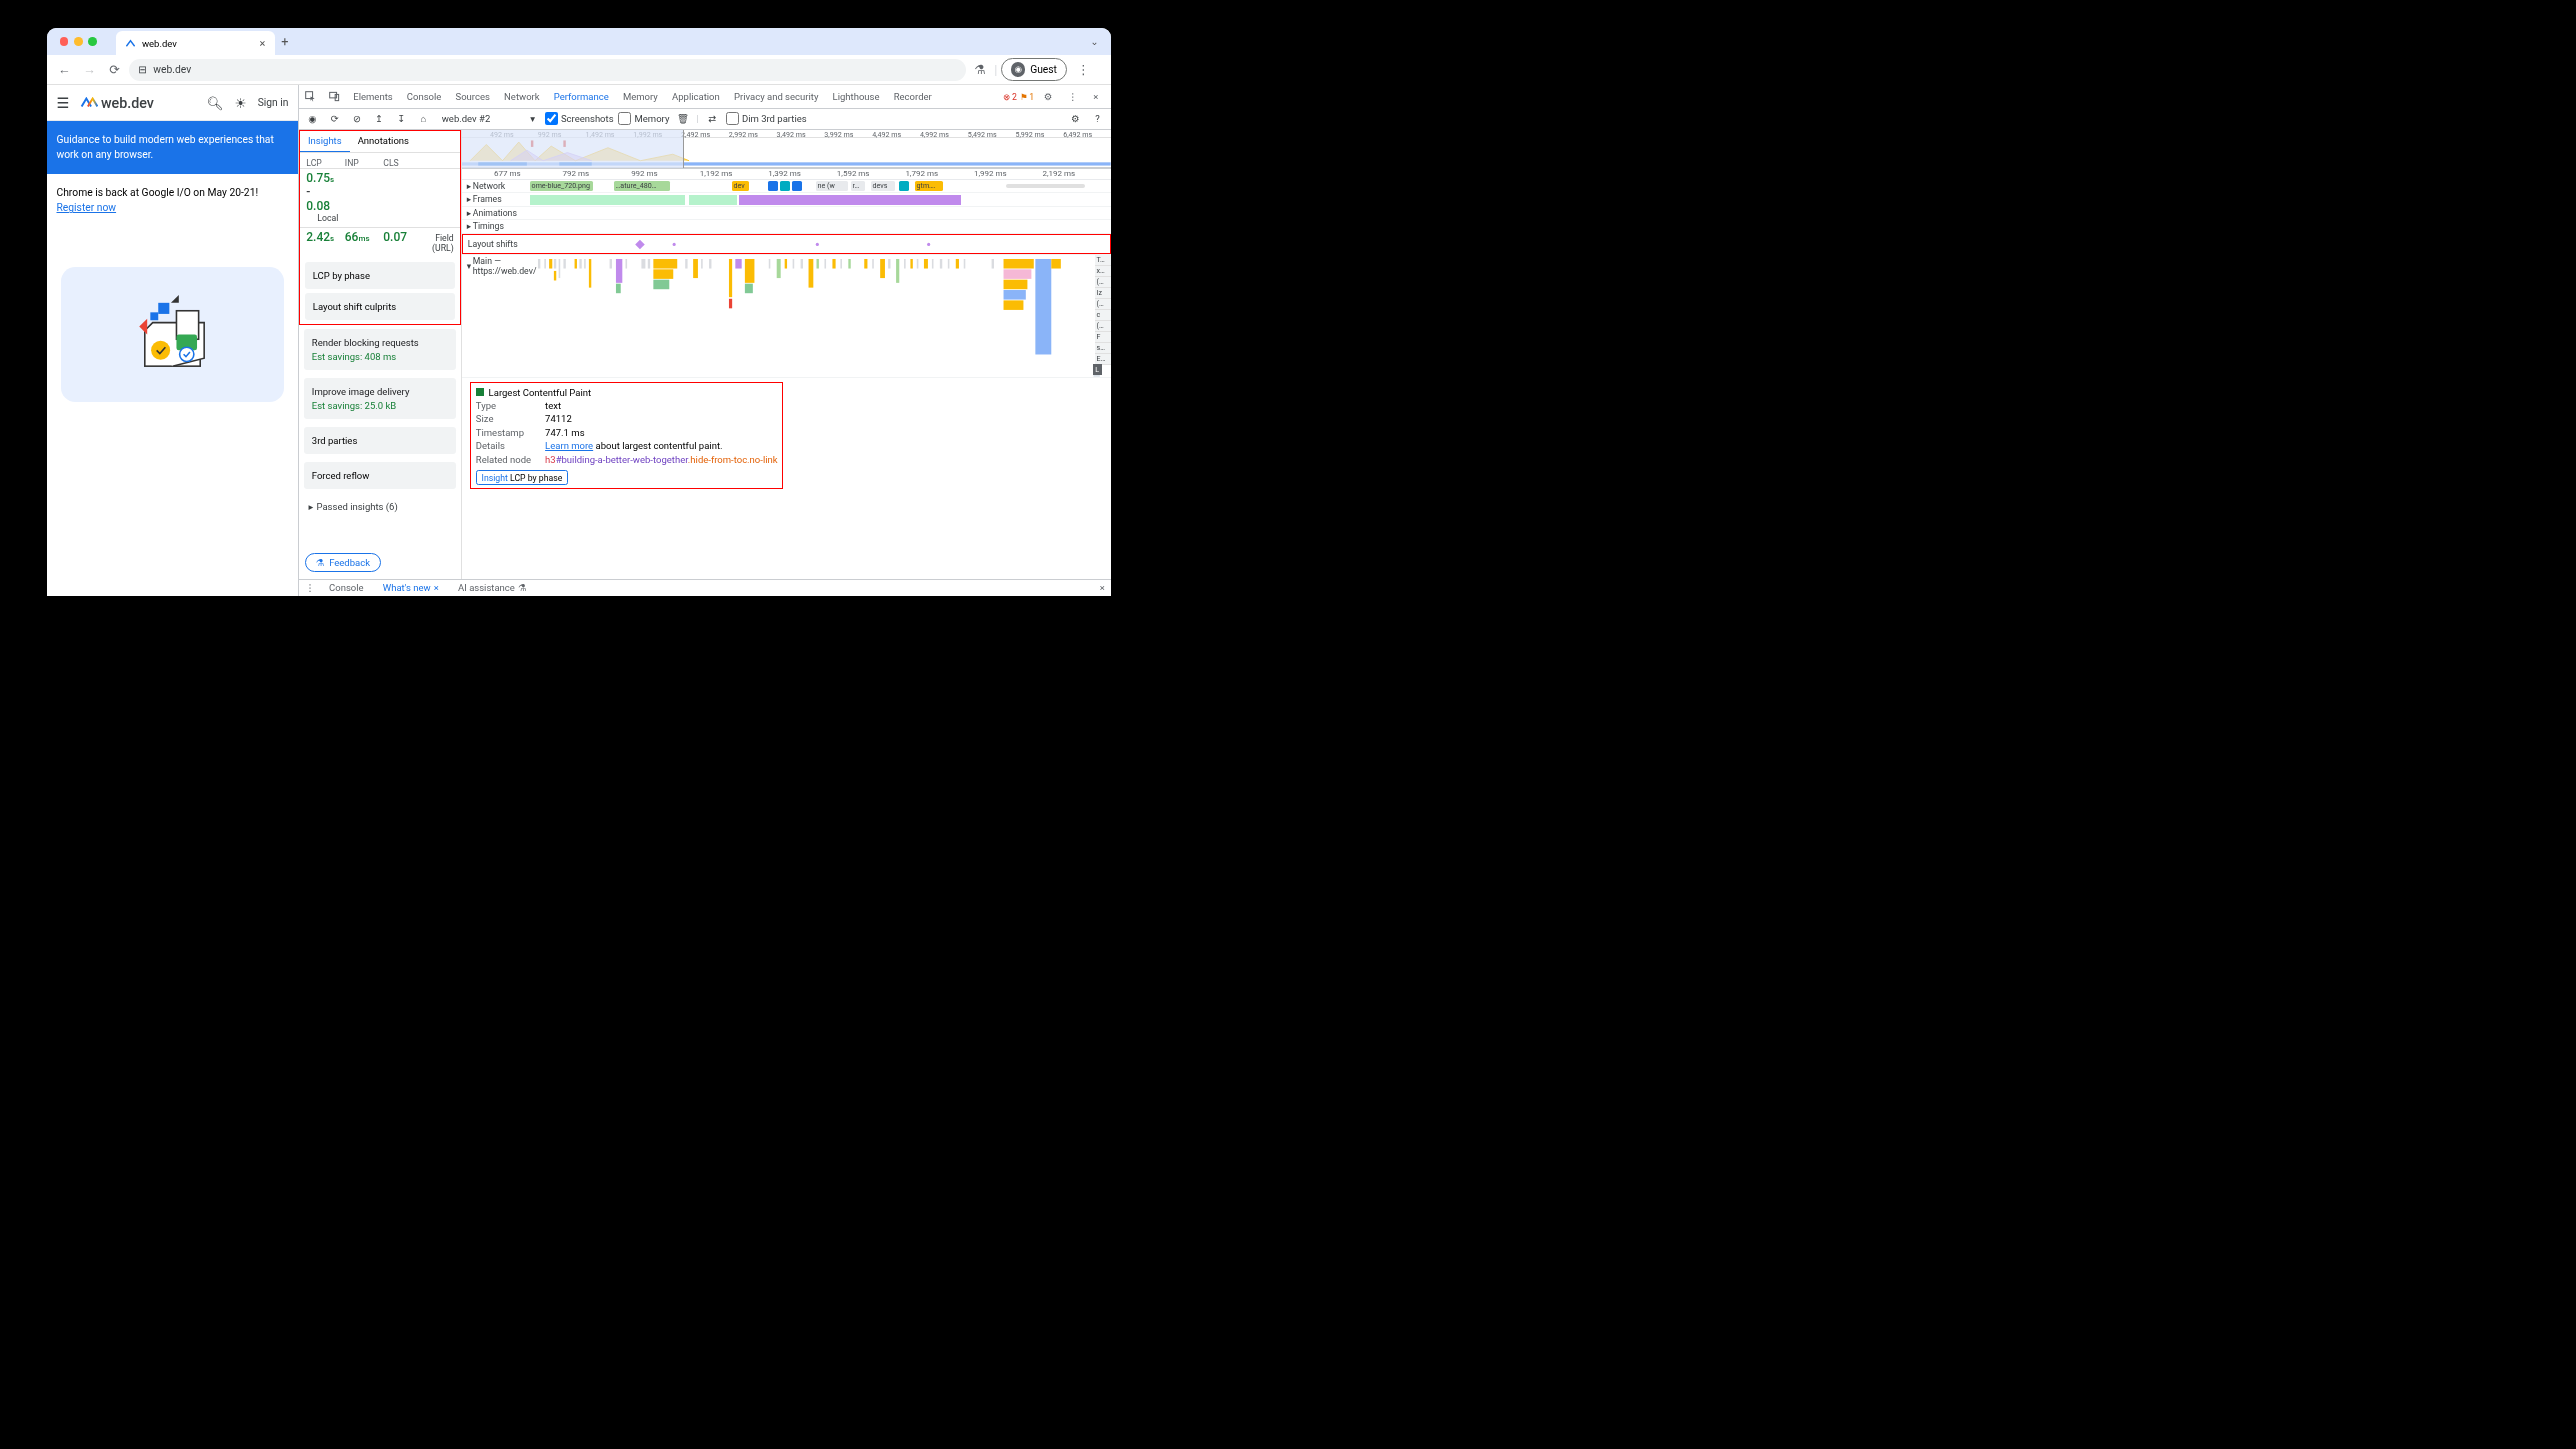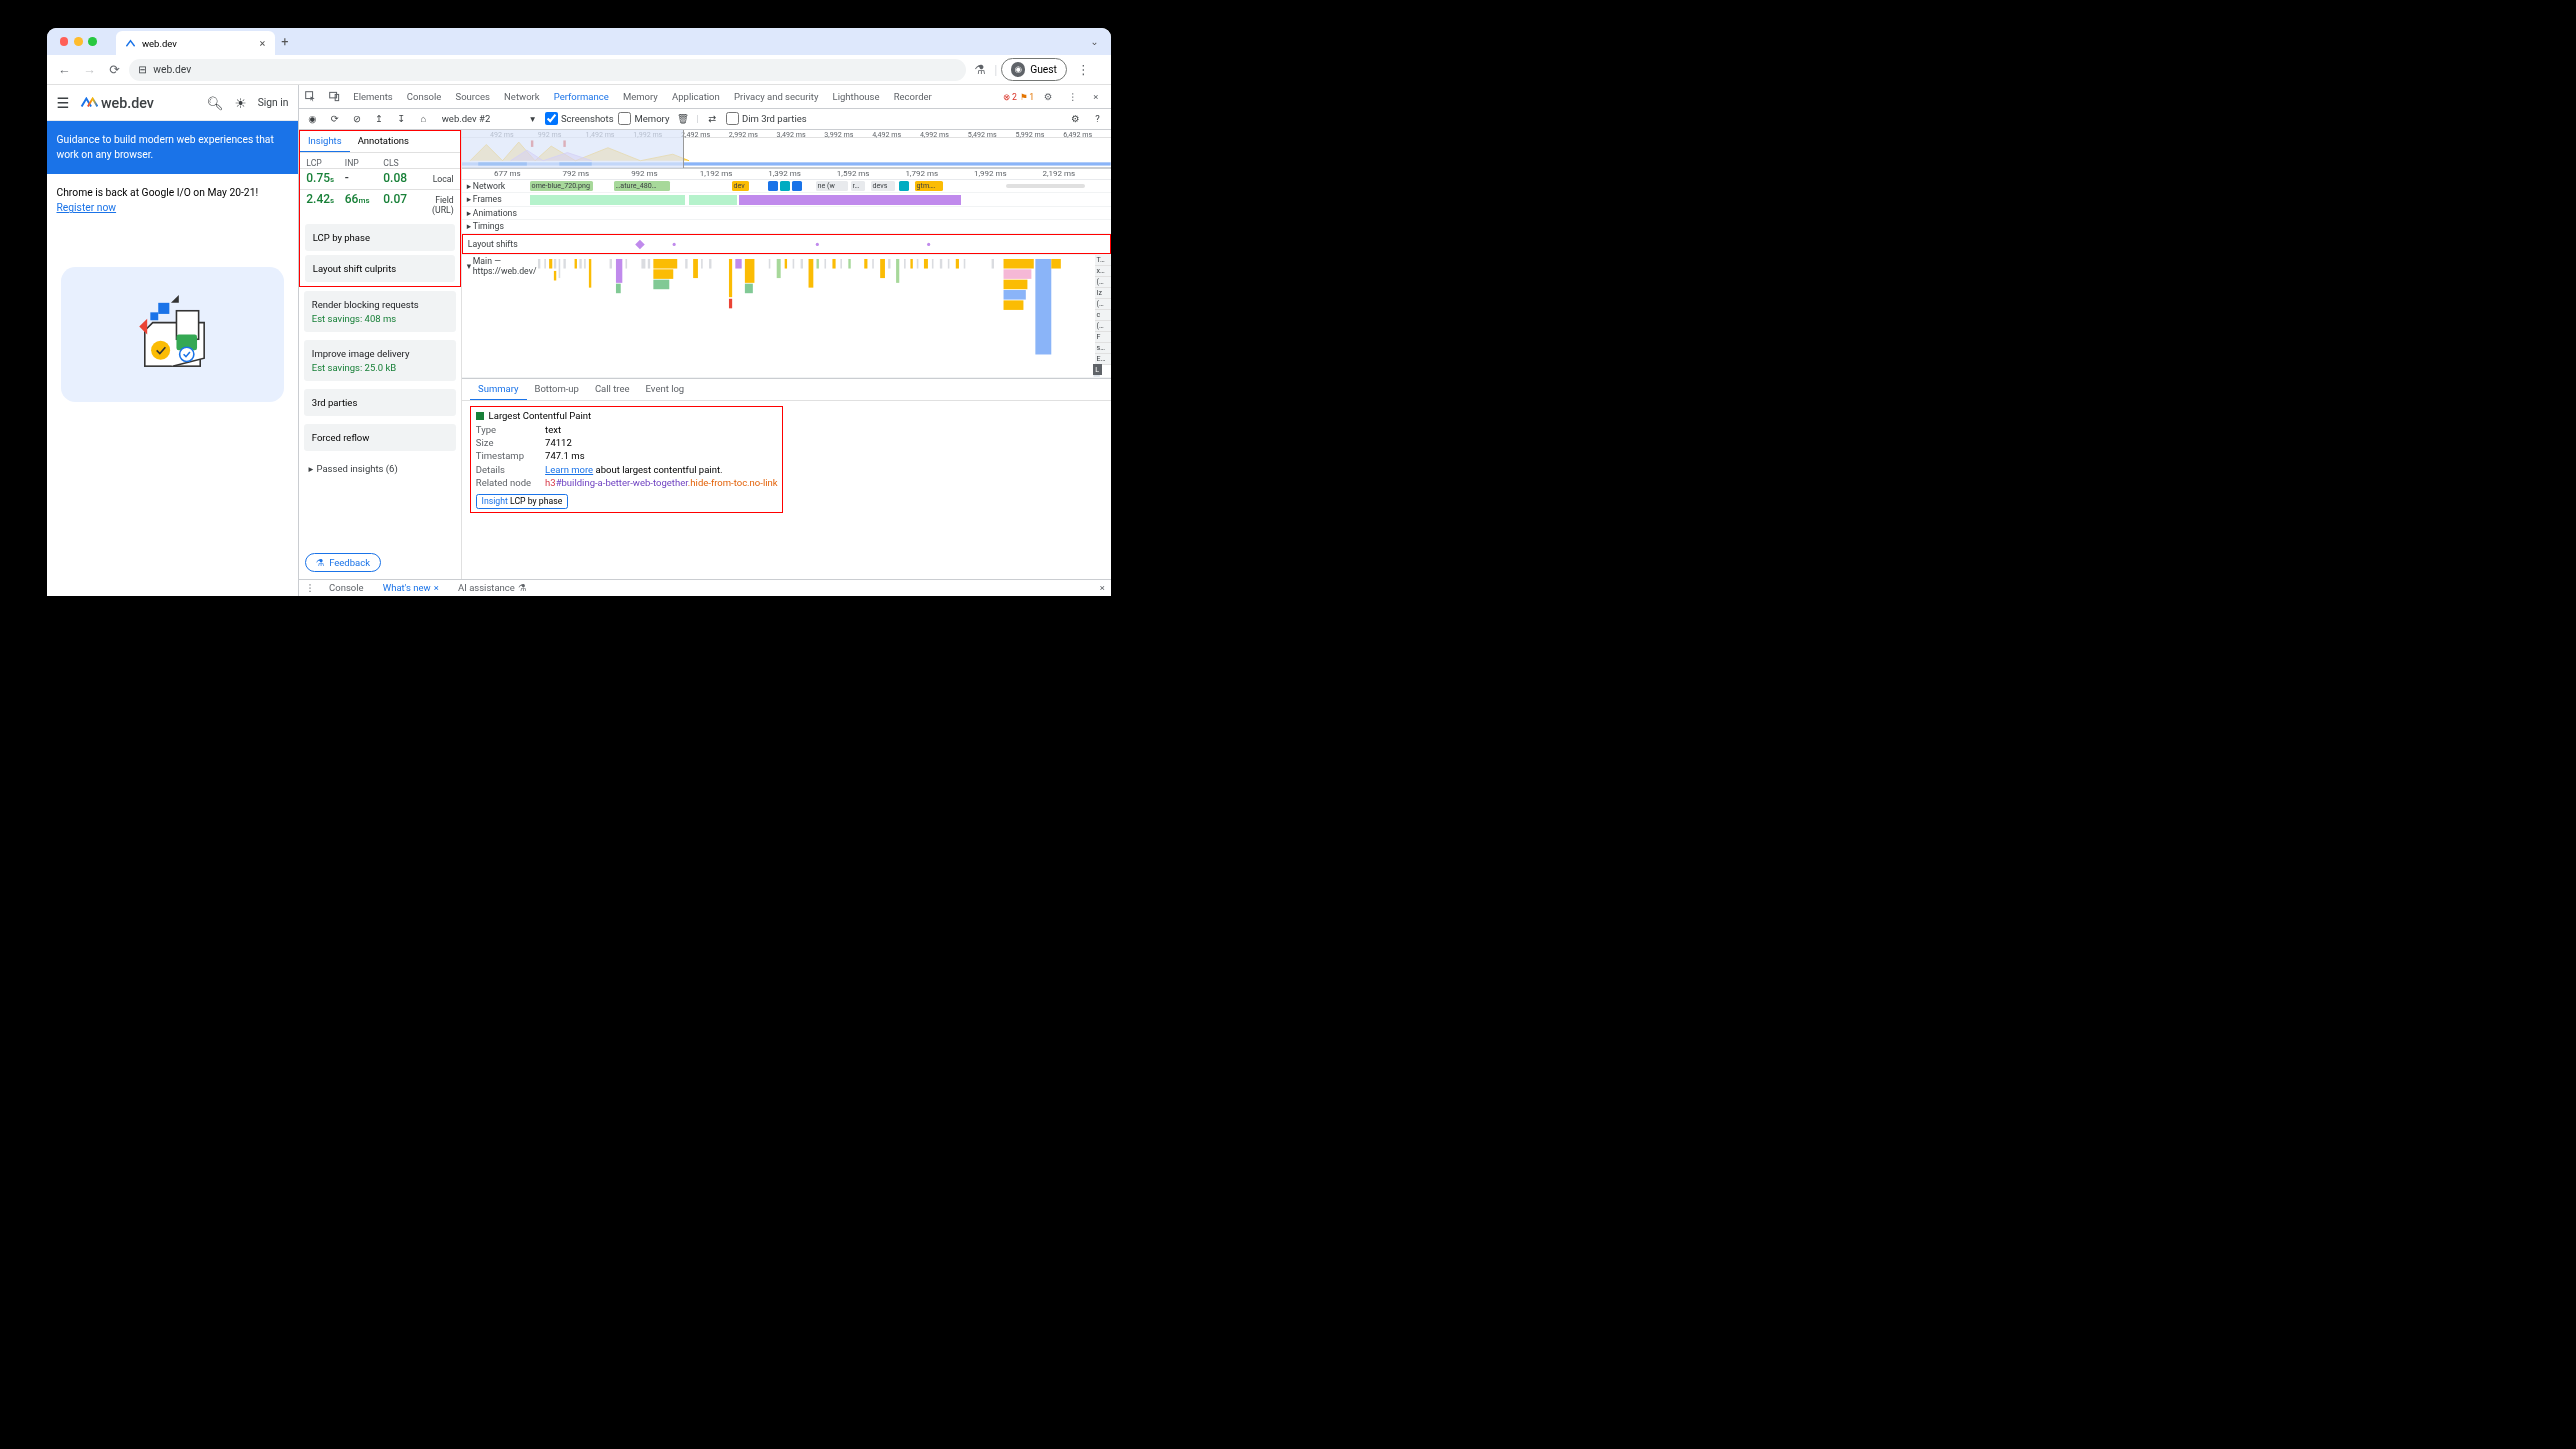--- a/index.html
+++ b/index.html
@@ -73,21 +73,21 @@
 .insights-top-highlight { border: 1.6px solid #f00; }
 .insights-tabs { display: flex; font-size: 9.5px; border-bottom: 0.8px solid #e0e0e0; }
 .insights-tab { padding: 4.8px 8px; cursor: pointer; }
 .insights-tab.active { color: #1a73e8; border-bottom: 1.6px solid #1a73e8; }
 .metrics-row { display: flex; padding: 4.8px 6.3px 0; font-size: 8.7px; color: #5f6368; border-bottom: 0.8px solid #e0e0e0; }
 .metrics-col { flex: 1; }
 .metrics-values { display: flex; padding: 1.6px 6.3px 4.8px; font-size: 12px; align-items: baseline; }
 .metrics-val { flex: 1; color: #188038; font-weight: 500; }
 .metrics-val .unit { font-size: 8px; }
 .metrics-label-col { font-size: 8.7px; color: #3c4043; text-align: right; }
-.metrics-values-local { border-bottom: 0.8px solid #e0e0e0; }
+.metrics-values-local { border-bottom: 0.8px solid #e0e0e0; flex-direction: column; }
 .insight-card { margin: 4px 4.8px; padding: 8px 8px; background: #f1f3f4; border-radius: 3.2px; font-size: 9.5px; cursor: pointer; }
 .insight-card .title { color: #202124; margin-bottom: 3.2px; }
 .insight-plain { padding: 8px 9.5px; font-size: 9.5px; color: #3c4043; display: flex; align-items: center; gap: 3.2px; cursor: pointer; }
 .feedback-btn { margin: 6.3px; margin-top: auto; align-self: flex-start; display: inline-flex; align-items: center; gap: 4.8px; border: 0.8px solid #1a73e8; border-radius: 11px; padding: 3.2px 9.5px; font-size: 9.5px; color: #1a73e8; cursor: pointer; }
 
 
 .flame-area { flex: 1; display: flex; flex-direction: column; overflow: hidden; position: relative; }
 .overview-ruler { height: 8px; background: #fff; font-size: 7.1px; color: #5f6368; display: flex; border-bottom: 0.8px solid #e0e0e0; position: relative; padding-left: 28px; }
 .overview-ruler span { flex: 1; text-align: left; }
 .overview-labels { position: absolute; right: 1.6px; top: 8px; font-size: 6.3px; color: #999; text-align: right; }
@@ -510,26 +510,20 @@
                   <div>(…</div>
                   <div>F</div>
                   <div>s…</div>
                   <div>E…</div>
               </div>
 
               <span style="position:absolute;right:9.5px;bottom:1.6px;background:#5f6368;color:#fff;font-size:7.1px;padding:0.8px 2.4px">L</span>
             </div>
           </div>
 
-          <div class="detail-tabs">
-            <div class="detail-tab active">Summary</div>
-            <div class="detail-tab">Bottom-up</div>
-            <div class="detail-tab">Call tree</div>
-            <div class="detail-tab">Event log</div>
-          </div>
 
           <div class="summary-panel">
             <div class="summary-highlight">
             <div class="summary-title">
               <span class="summary-color-box"></span>
               <span>Largest Contentful Paint</span>
             </div>
             <div class="summary-row">
                   <span class="summary-key">Type</span>
                   <span>text</span>

